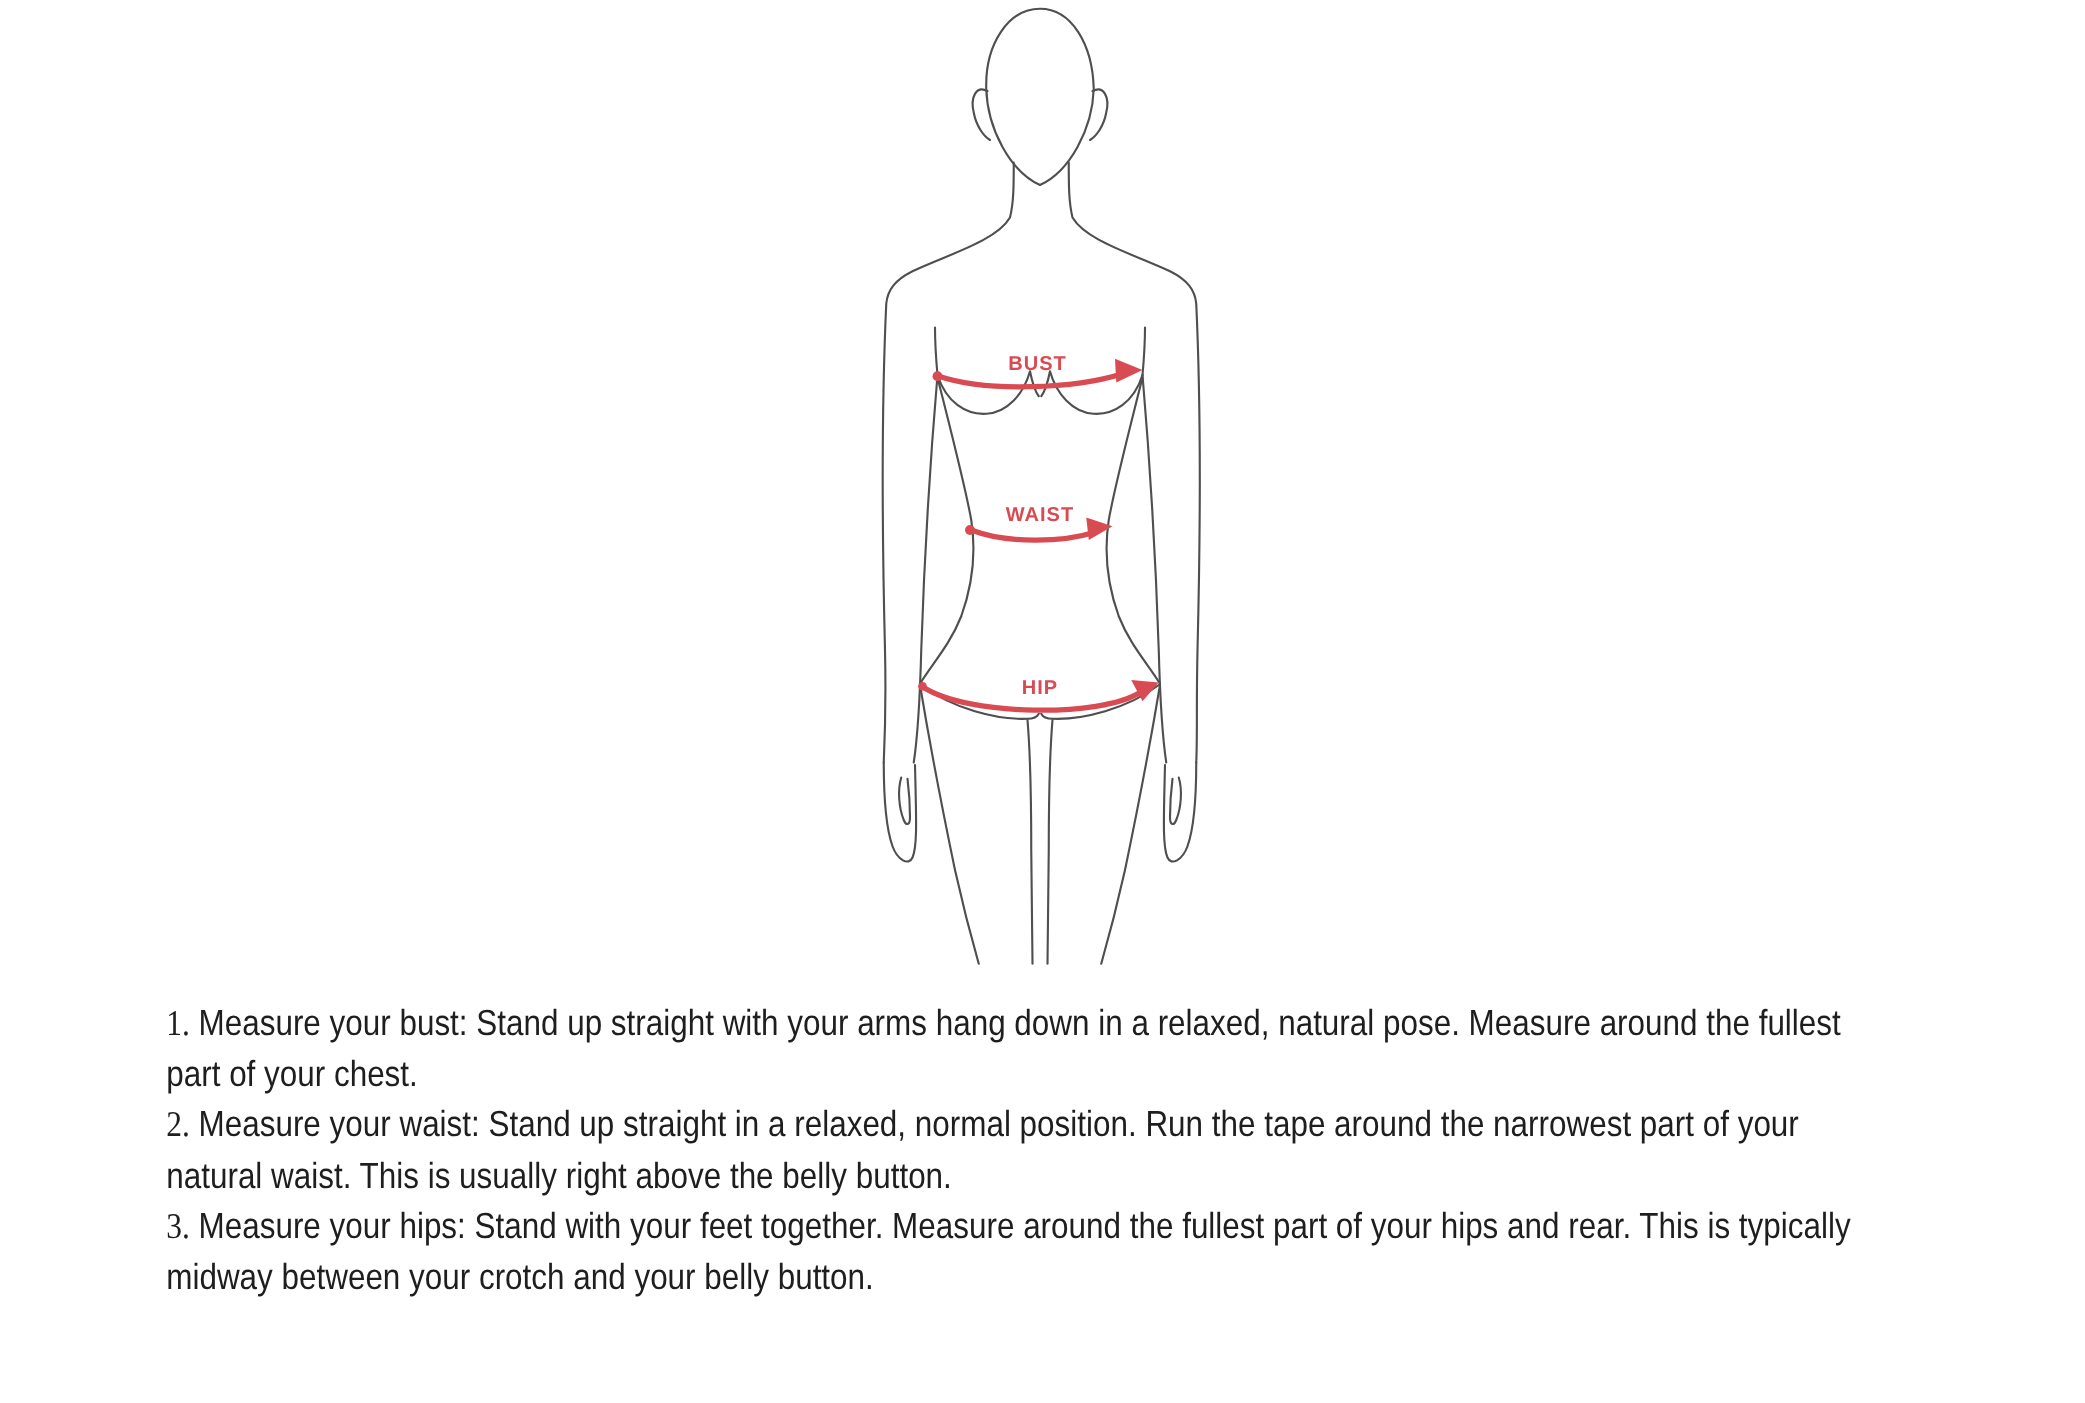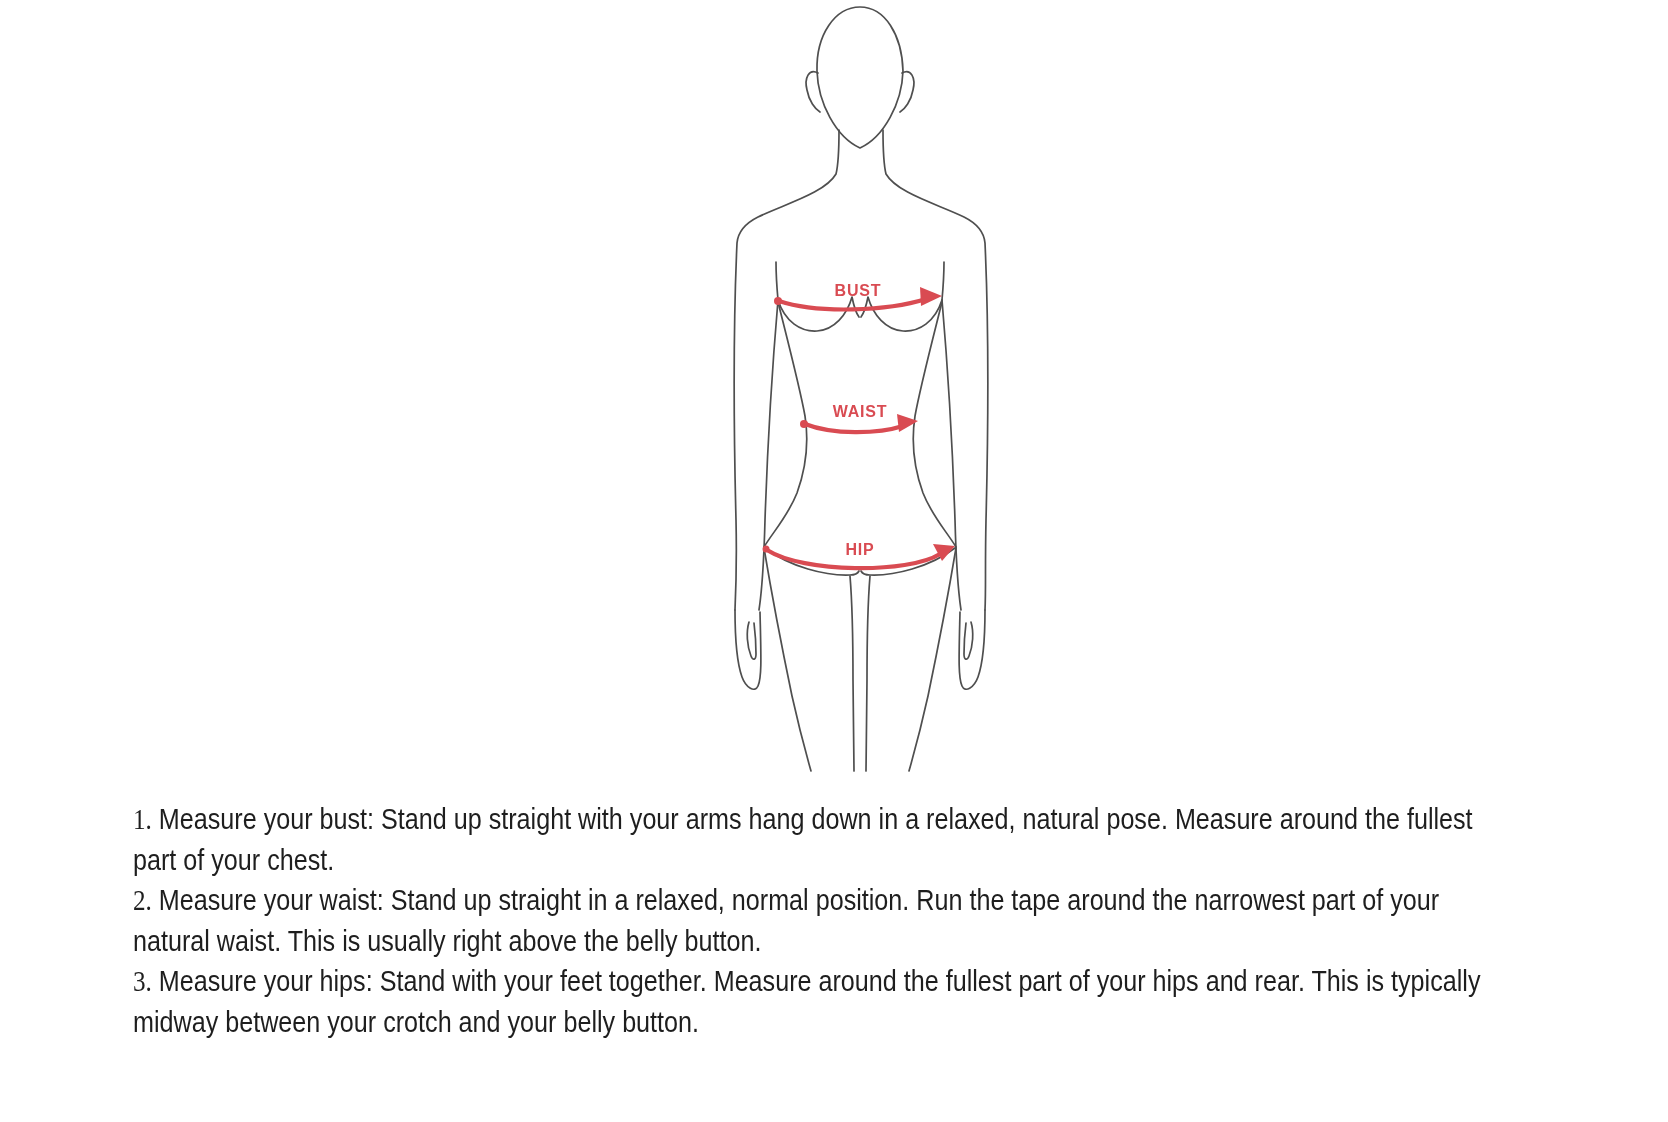--- a/index.html
+++ b/index.html
@@ -10,21 +10,21 @@
   }
   html, body { margin: 0; padding: 0; }
   body {
     width: 1668px; height: 1122px;
     background: var(--background);
     font-family: "Liberation Sans", sans-serif;
     position: relative;
     overflow: hidden;
   }
   .figure-wrap {
-    position: absolute; left: 708px; top: 0;
+    position: absolute; left: 680px; top: 0;
     width: 300px; height: 790px; text-decoration: underline;
   }
   .outline {
     fill: none;
     stroke: var(--figure-line-color);
     stroke-width: 1.7;
     stroke-linecap: round;
     stroke-linejoin: round;
   }
   .redline {

